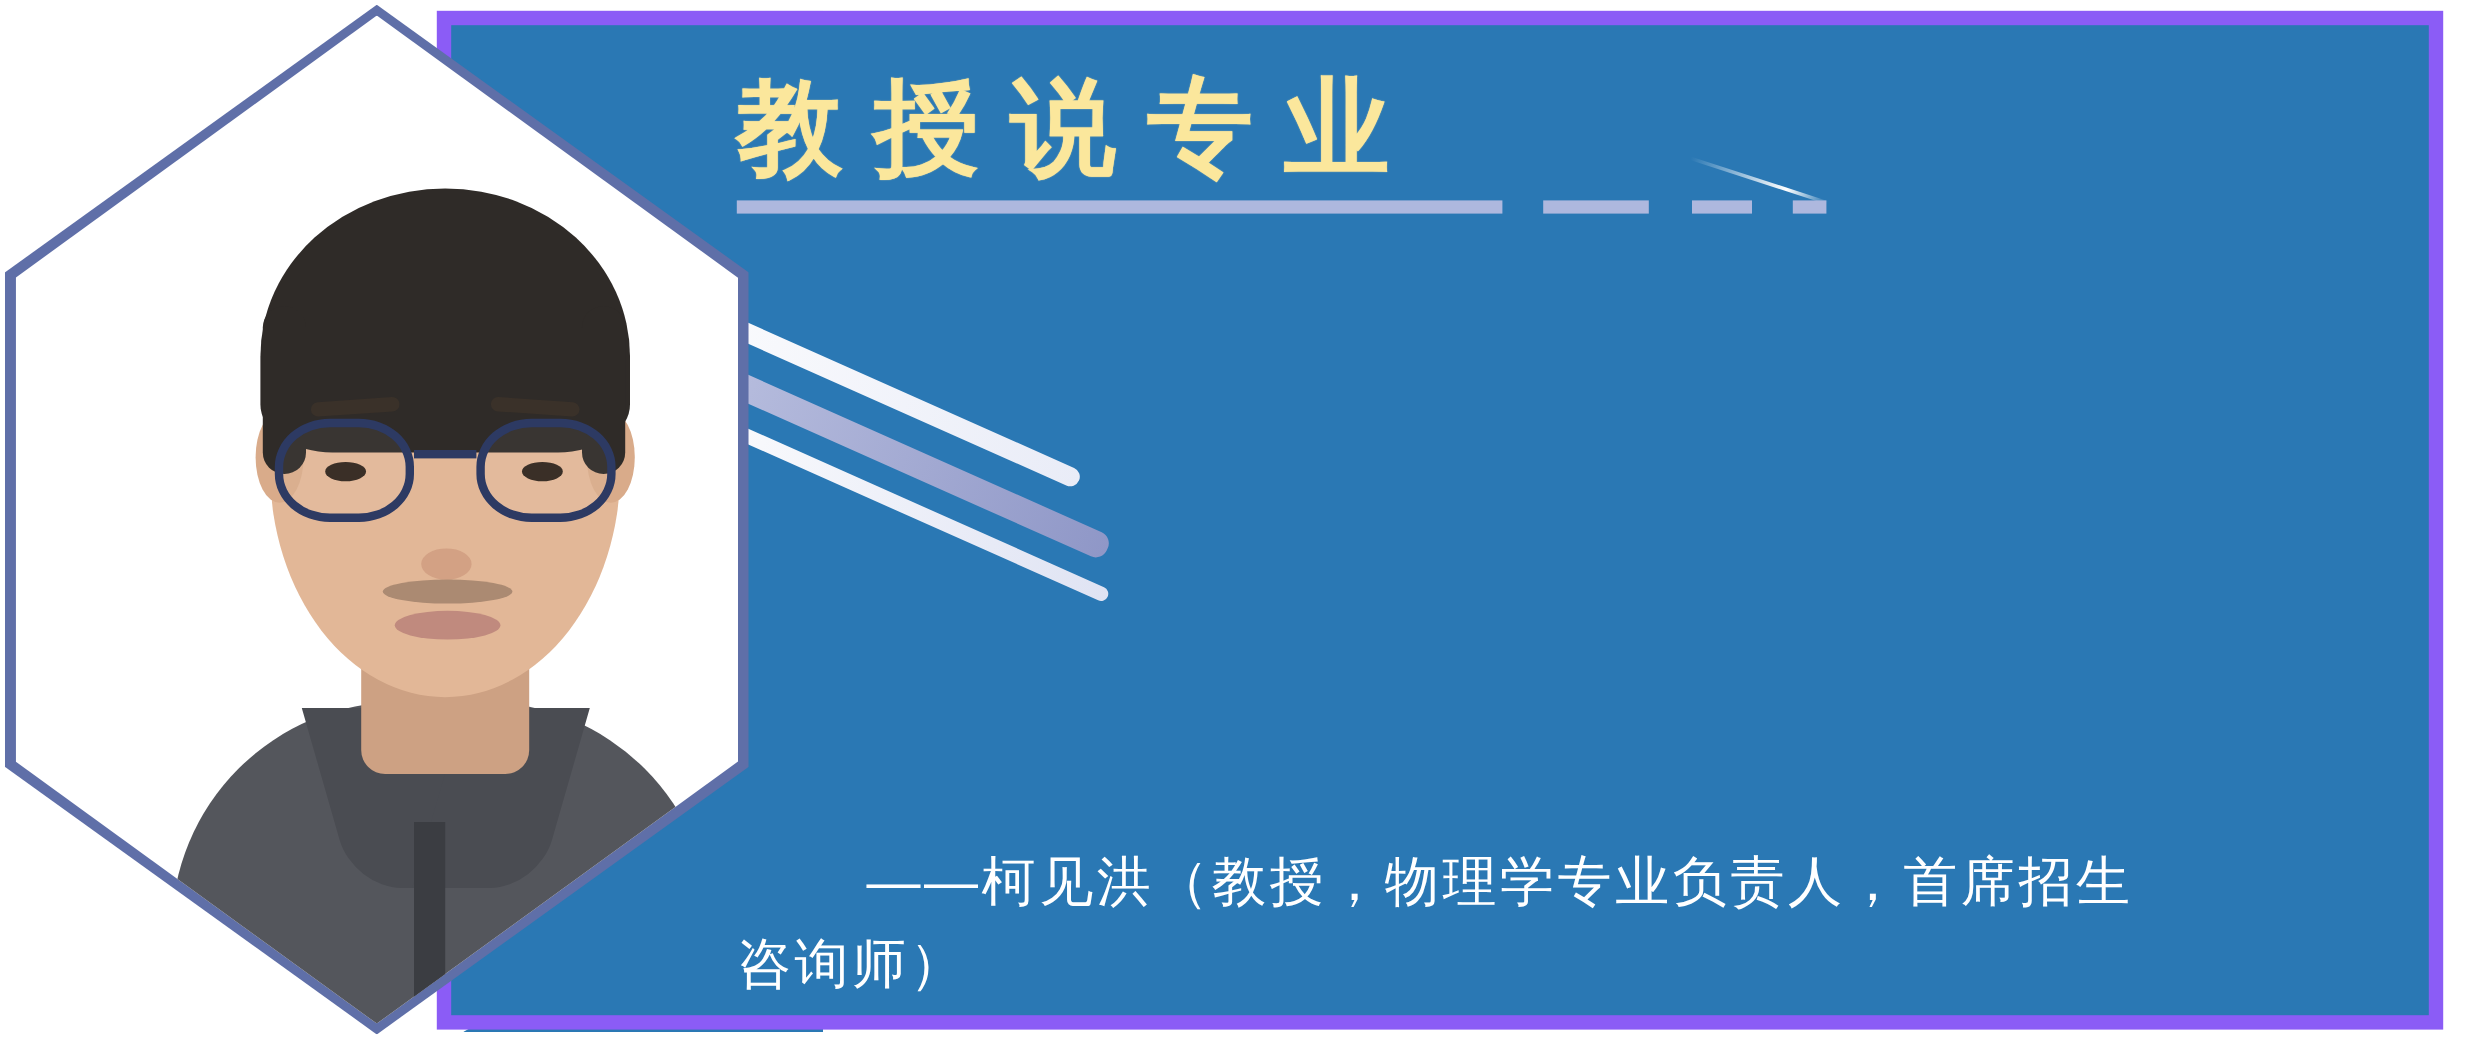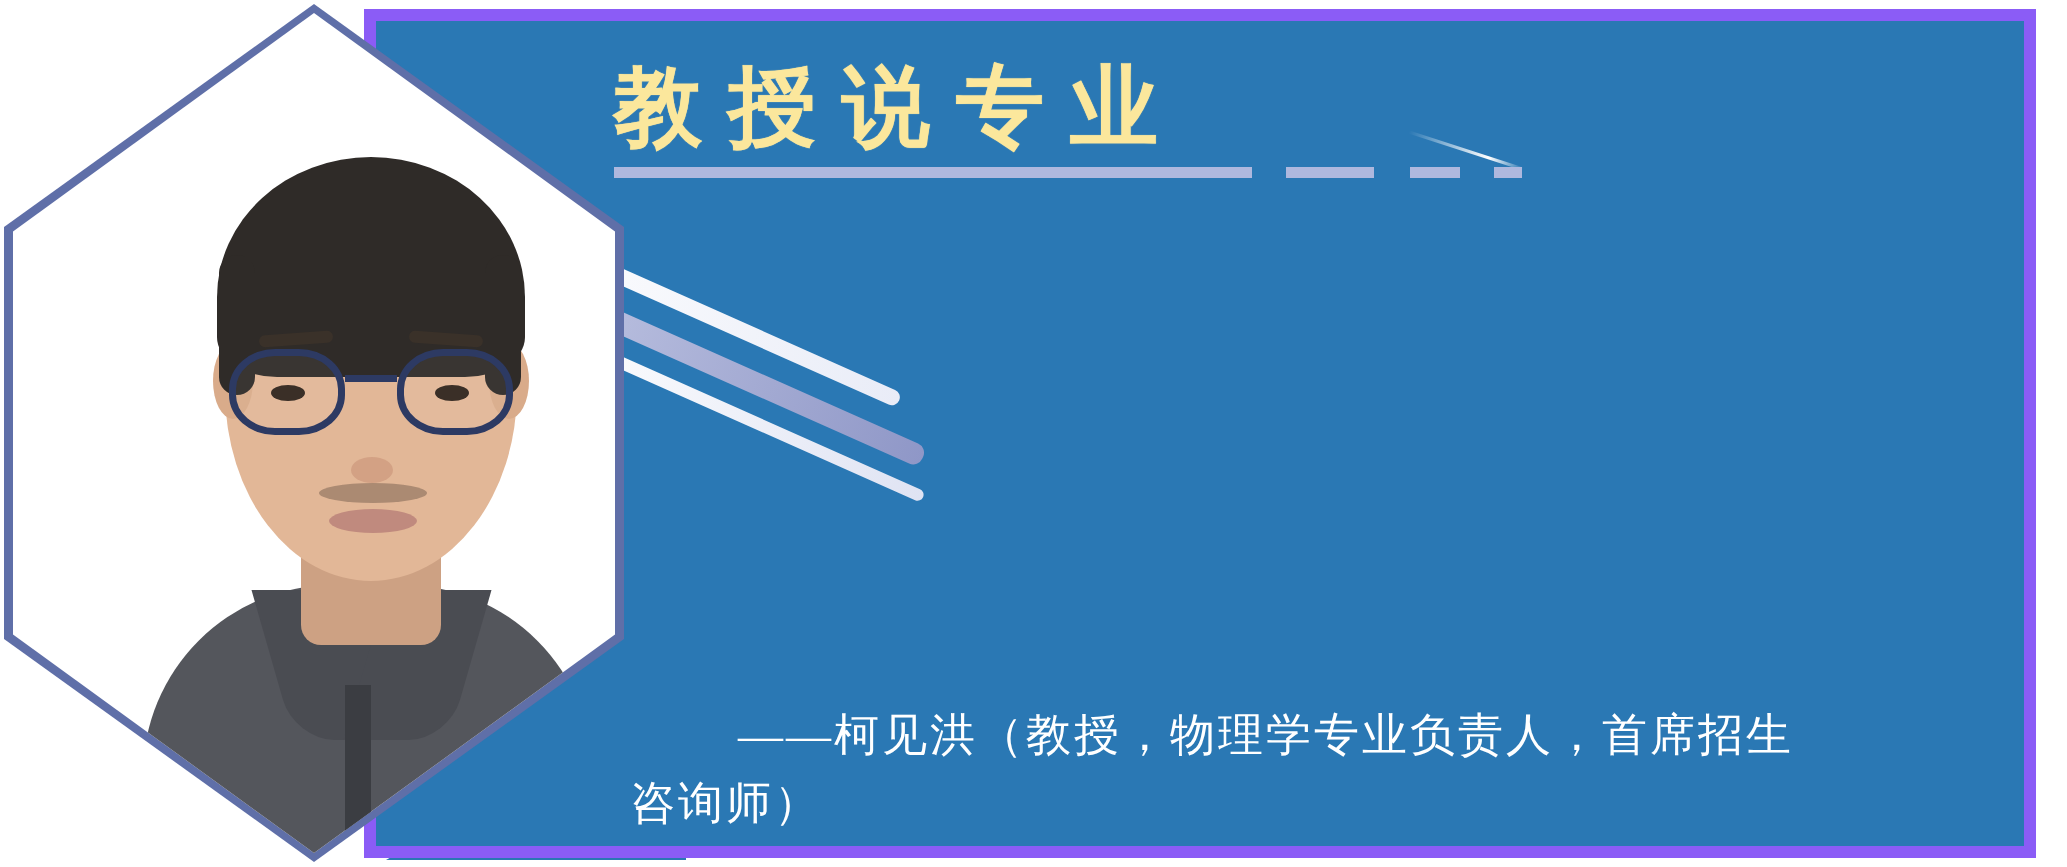--- a/index.html
+++ b/index.html
@@ -139,25 +139,24 @@
     margin: 0;
     text-indent: 2em;
   }
 
   .attribution {
     position: absolute;
     left: 238px;
     top: 680px;
     width: 1180px;
     color: #ffffff;
-    font-family: Liberation Serif, serif;
+    font-family: Liberation Sans, sans-serif;
     font-size: 45px;
     line-height: 68px;
     letter-spacing: 3px;
-    margin-left: 16px;
   }
   .attribution p {
     margin: 0;
     text-indent: 2.4em;
   }
 
   
   .hex-wrap {
     position: absolute;
     left: 4px;

